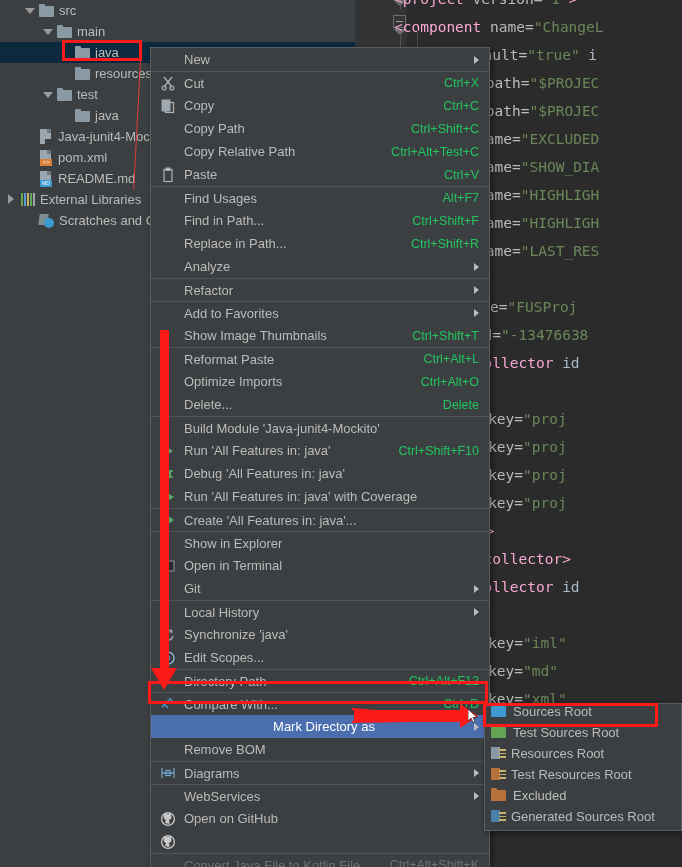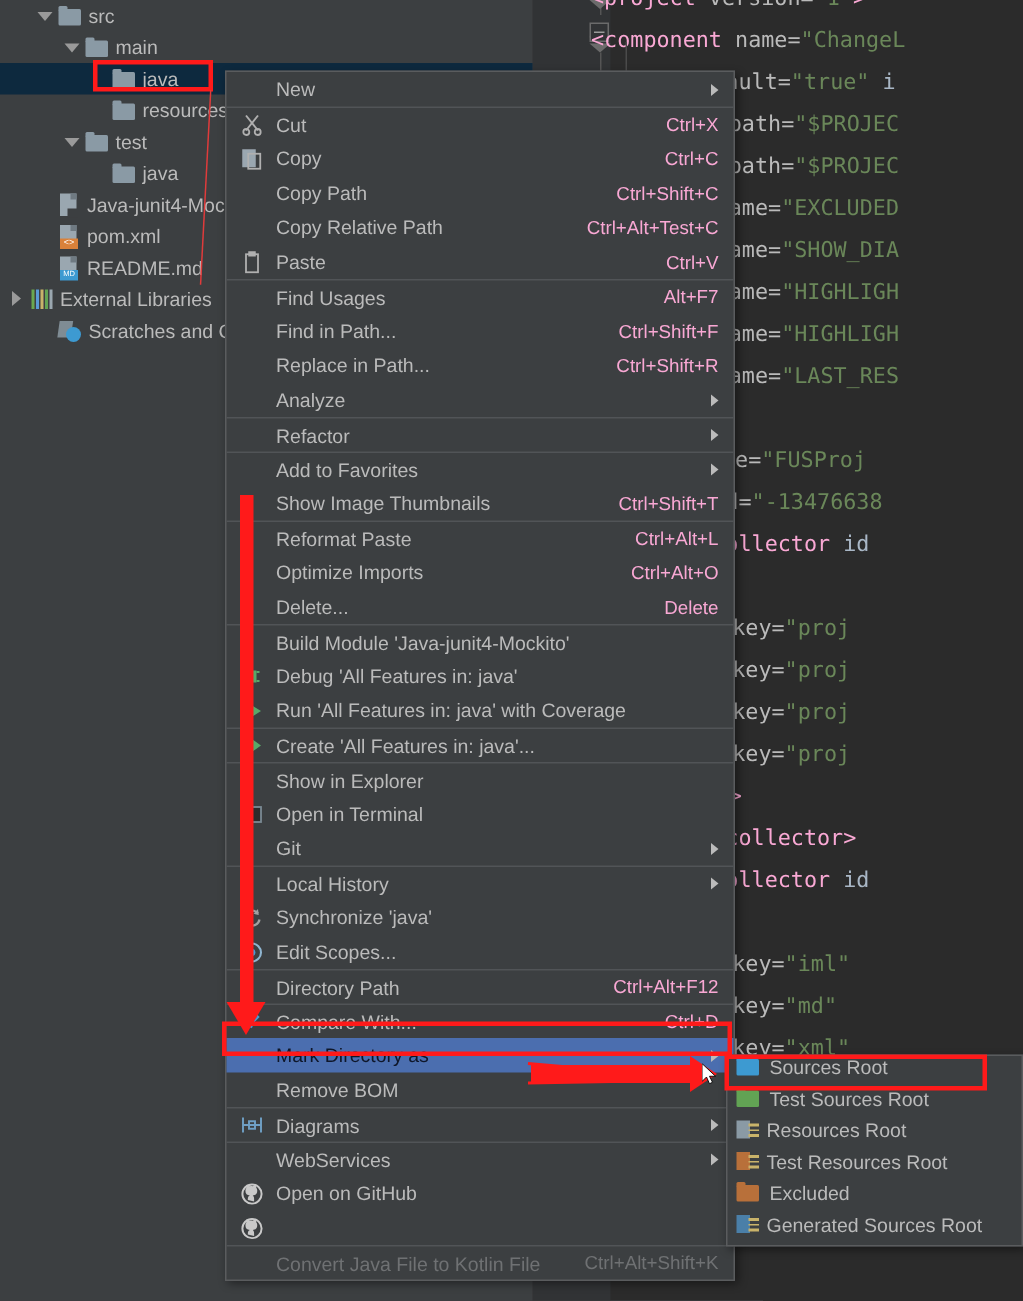--- a/index.html
+++ b/index.html
@@ -91,22 +91,22 @@
   
   .ctxmenu {
     position: absolute; left: 150px; top: 47px; width: 340px;
     background: #3c3f41; border: 1px solid #5a5c5e;
     font-family: "Liberation Sans", sans-serif; font-size: 13px;
     color: #bbbbbb; box-shadow: 2px 2px 6px rgba(0,0,0,.45);
   }
   .mi { position: relative; height: 23px; display:flex; align-items:center; padding-left: 33px; padding-right: 10px; }
   .mi.sep-top { border-top: 1px solid #515457; }
   .mi .mlabel { flex: 1 1 auto; white-space: nowrap; }
-  .mi .mkey { color: #f9a8d4; font-size: 12.5px; white-space: nowrap; margin-left: 14px; }
-  .mi.highlight { background: #4b6eaf; color: #0f172a; }
+  .mi .mkey { color: #22c55e; font-size: 12.5px; white-space: nowrap; margin-left: 14px; }
+  .mi.highlight { background: #4b6eaf; color: #ffffff; text-align: center; }
   .mi.disabled .mlabel, .mi.disabled .mkey { color: #6f7173; }
   .mi .submark {
     width:0;height:0;border-top:4px solid transparent;border-bottom:4px solid transparent;
     border-left:5px solid #bbbbbb; margin-left:10px;
   }
   .mi .micon { position:absolute; left:9px; top:50%; transform:translateY(-50%); width:16px; height:16px; }
 
   
   .submenu {
     position:absolute; left: 484px; top: 703px; width: 198px;
@@ -362,20 +362,27 @@
       </div>
       <div class="mi">
         <span class="mlabel">Delete...</span>
         <span class="mkey">Delete</span>
       </div>
       <div class="mi sep-top">
         <span class="mlabel">Build Module 'Java-junit4-Mockito'</span>
       </div>
       <div class="mi">
         <span class="micon"><svg viewBox="0 0 16 16" width="16" height="16">
+            <path d="M4 2 L13 8 L4 14 Z" fill="#59a869"></path>
+          </svg></span>
+        <span class="mlabel">Run 'All Features in: java'</span>
+        <span class="mkey">Ctrl+Shift+F10</span>
+      </div>
+      <div class="mi">
+        <span class="micon"><svg viewBox="0 0 16 16" width="16" height="16">
             <rect x="5" y="4" width="6" height="8" fill="#59a869"></rect>
             <path d="M3 5 L5 5 M3 11 L5 11 M11 5 L13 5 M11 11 L13 11" fill="none" stroke="#59a869" stroke-width="1.3"></path>
           </svg></span>
         <span class="mlabel">Debug 'All Features in: java'</span>
       </div>
       <div class="mi">
         <span class="micon"><svg viewBox="0 0 16 16" width="16" height="16">
             <path d="M1 3 L6 3 L6 13 L1 13 Z" fill="#b8703a"></path>
             <path d="M6 3 L14 8 L6 13 Z" fill="#59a869"></path>
           </svg></span>

